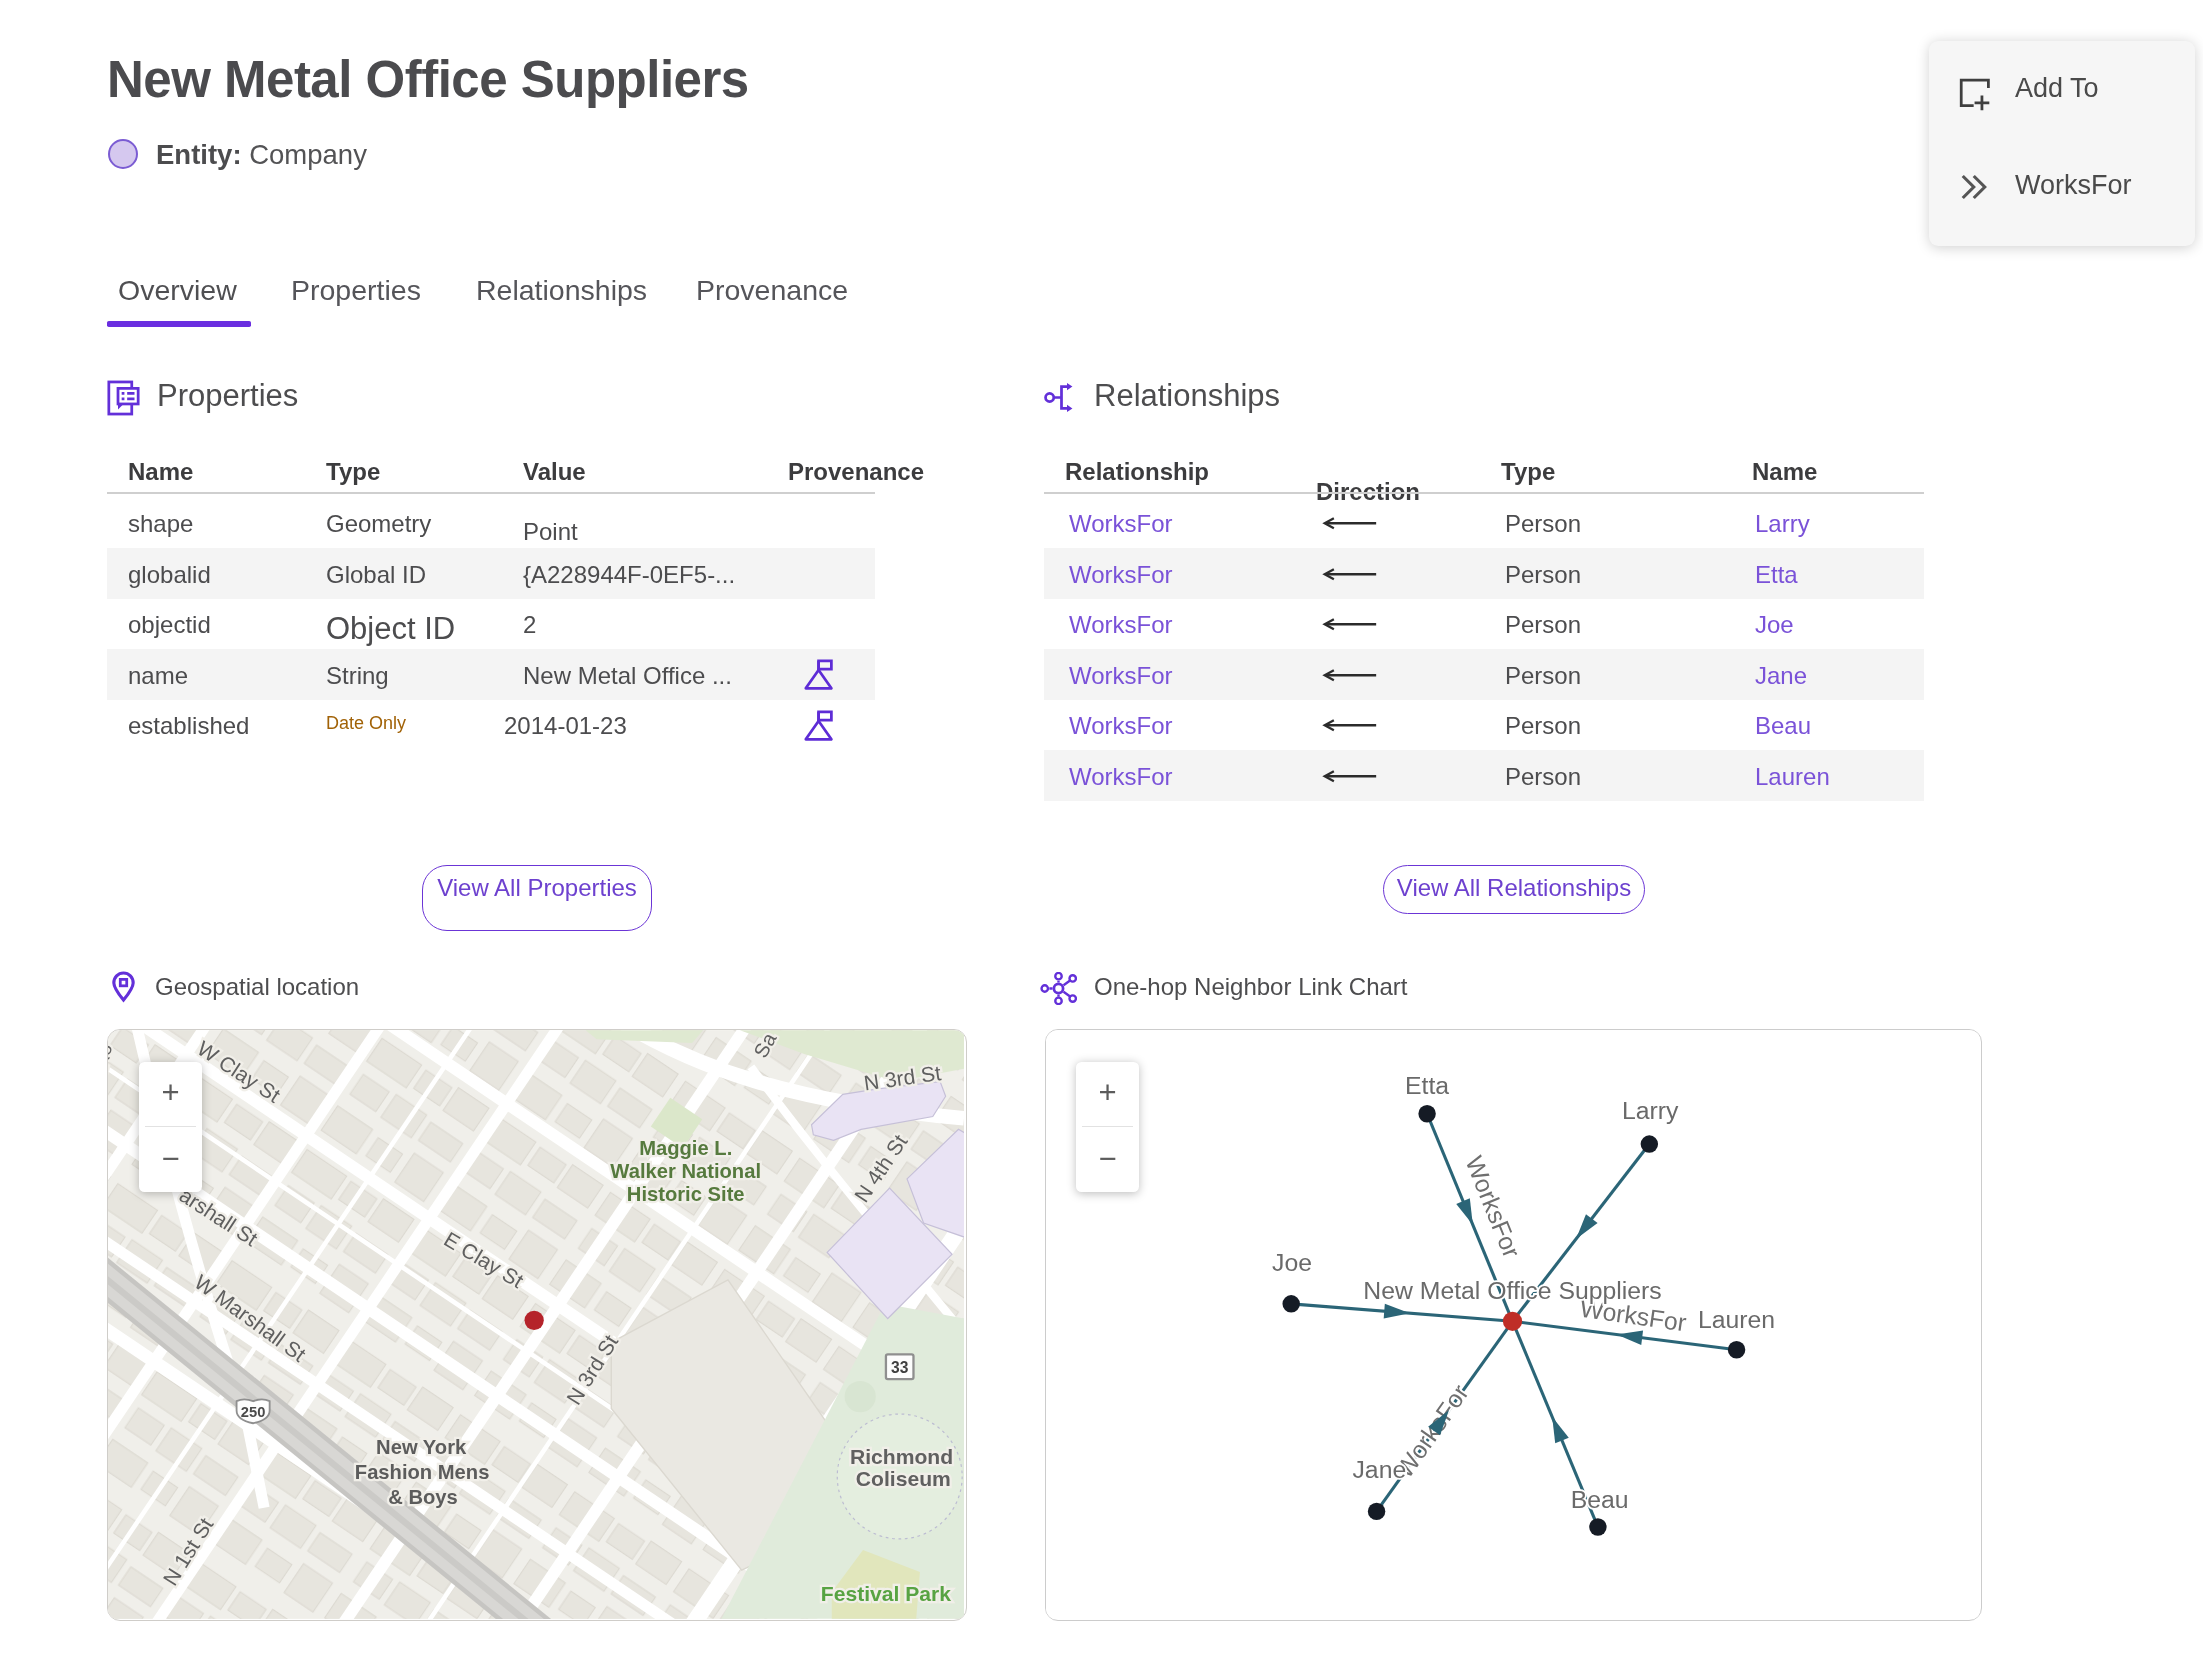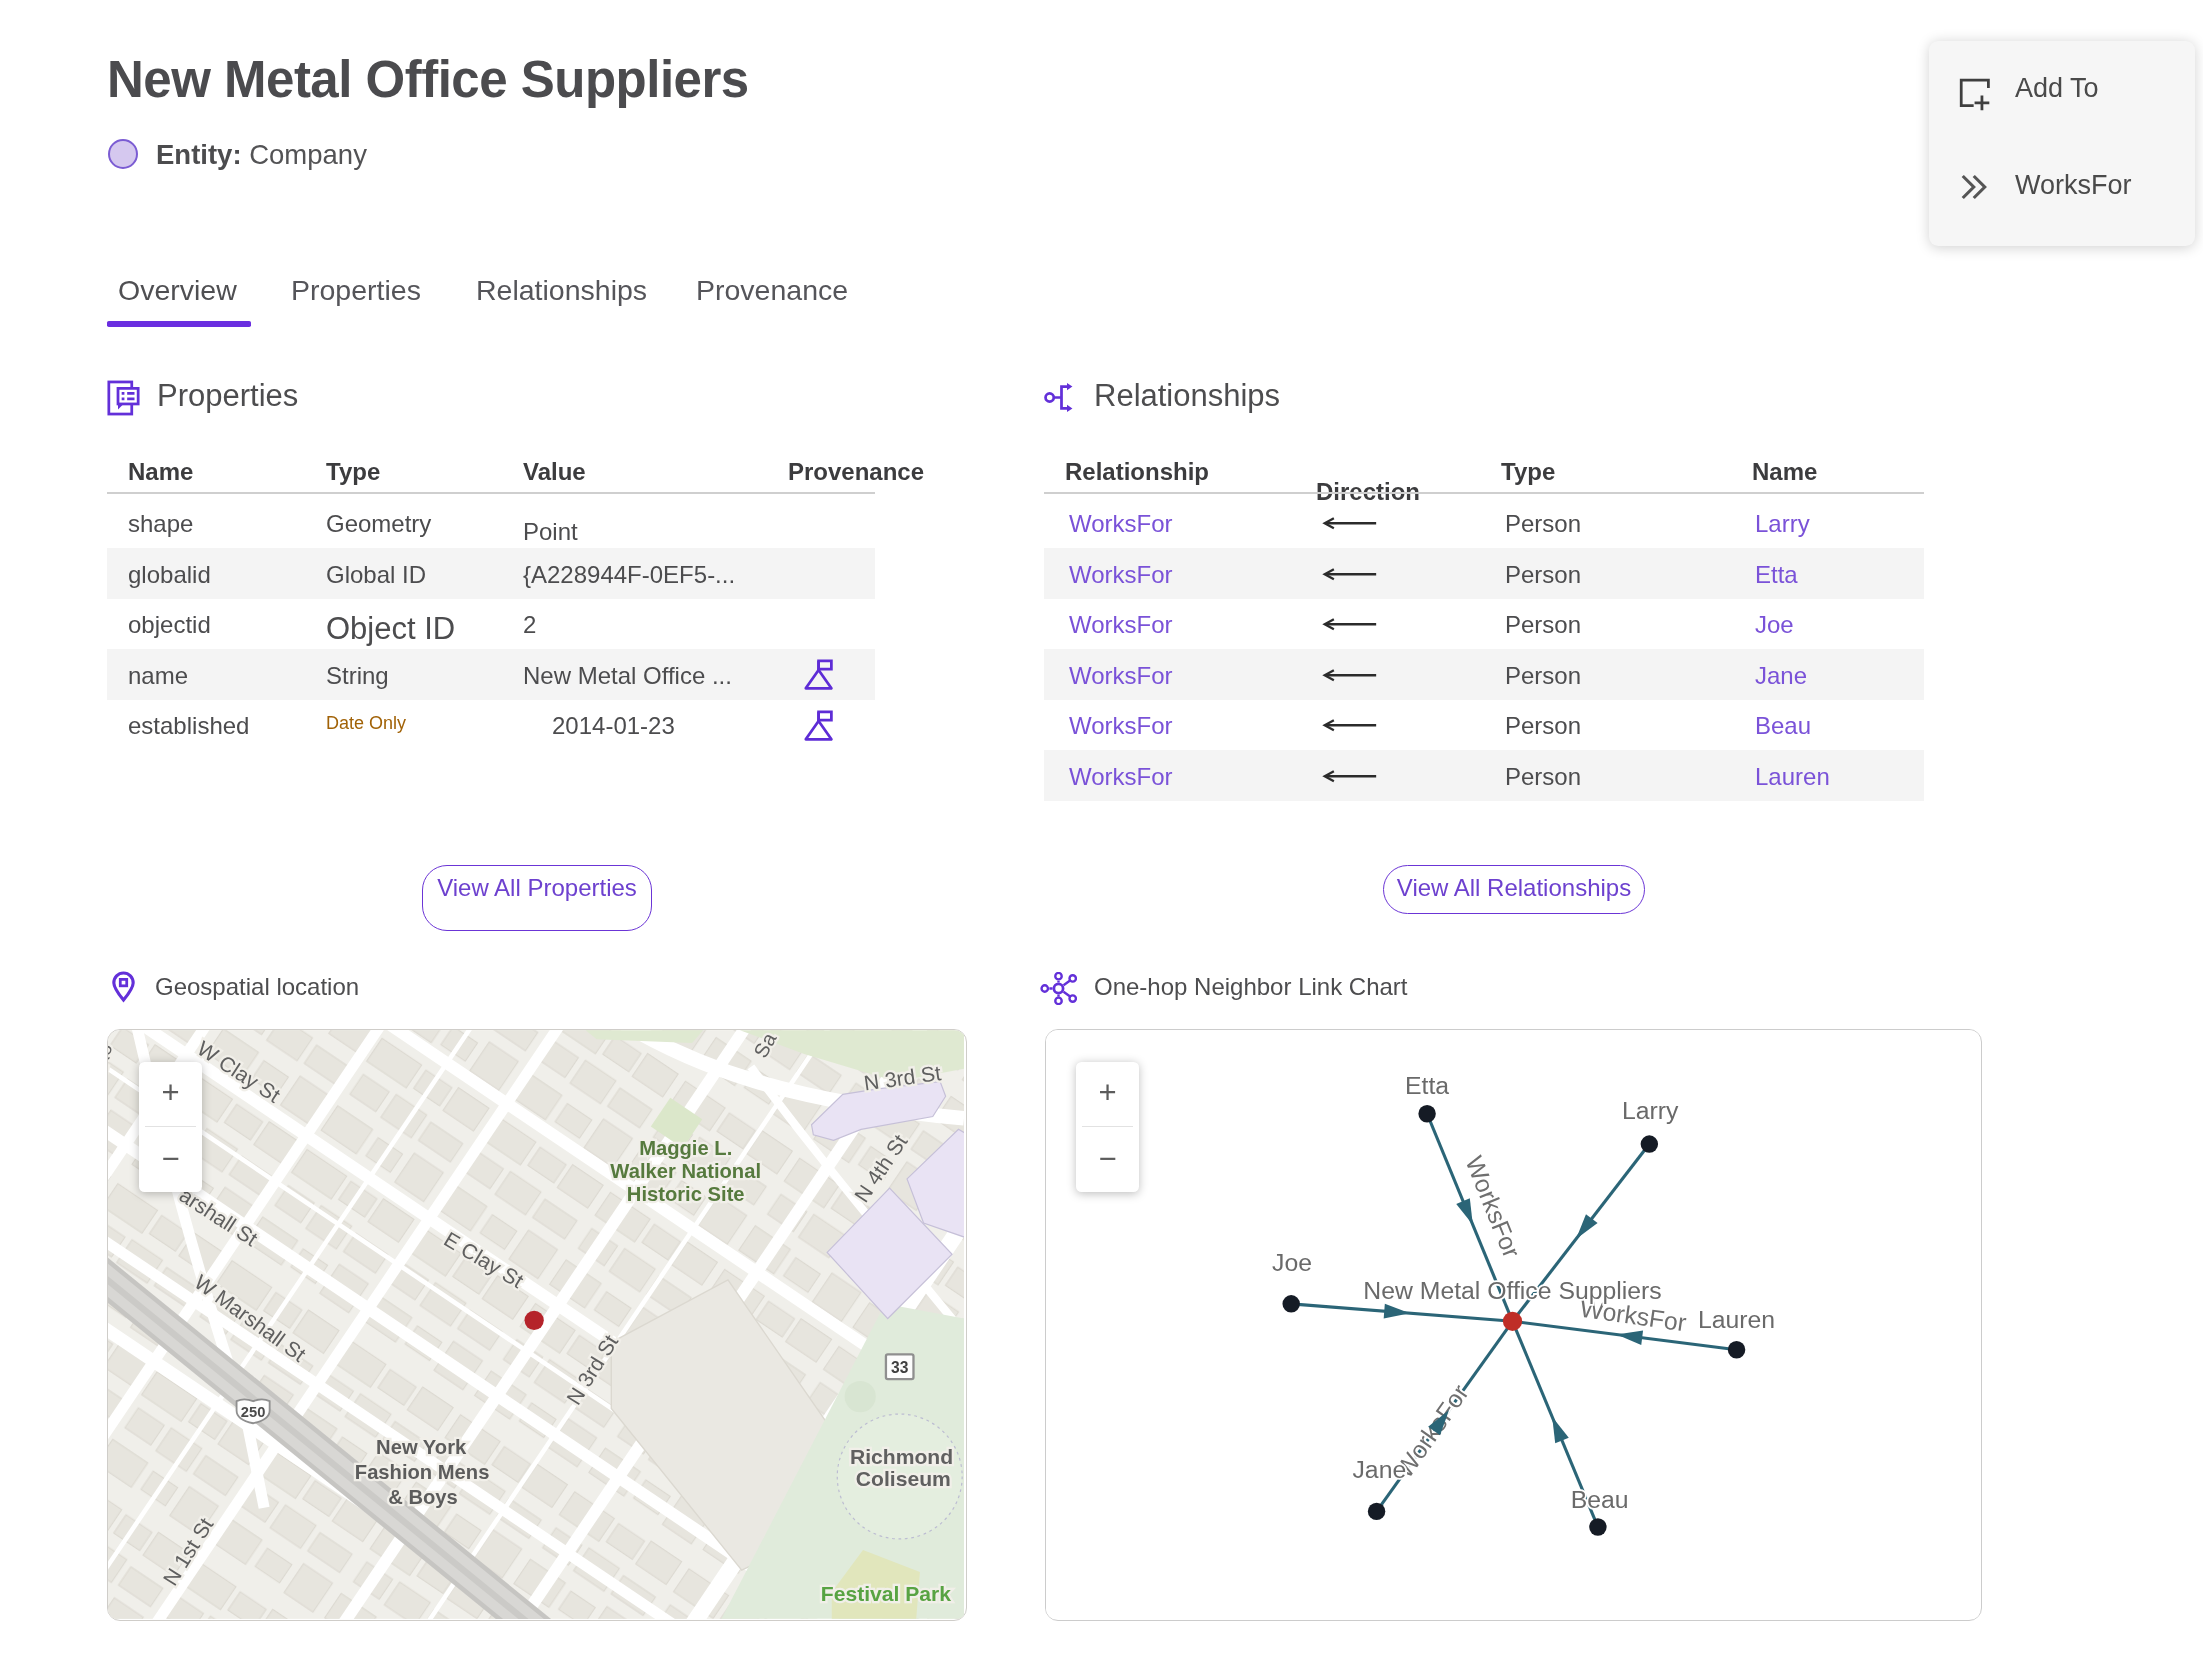--- a/index.html
+++ b/index.html
@@ -85,21 +85,21 @@
 <div class="abs" style="left:128px; top:664px; font-size:24px; color:#4c4c4e;">name</div>
 <div class="abs" style="left:326px; top:664px; font-size:24px; color:#4c4c4e;">String</div>
 <div class="abs" style="left:523px; top:664px; font-size:24px; color:#4c4c4e;">New Metal Office ...</div>
 <svg class="abs" style="left:803px; top:659px;" width="33" height="32" viewBox="0 0 36 35">
 <path d="M17 2 L17 12" stroke="#5e2cd6" stroke-width="3" fill="none"></path>
 <path d="M17 2 L31 2 L31 11 L17 11 Z" fill="none" stroke="#5e2cd6" stroke-width="3"></path>
 <path d="M17 12 L31 32 L3 32 Z" fill="none" stroke="#5e2cd6" stroke-width="3" stroke-linejoin="round"></path>
 </svg>
 <div class="abs" style="left:128px; top:714px; font-size:24px; color:#4c4c4e;">established</div>
 <div class="abs" style="left:326px; top:714px; font-size:18px; color:#a16207;">Date Only</div>
-<div class="abs" style="left:552px; top:714px; font-size:24px; color:#4c4c4e;">2014-01-23</div>
+<div class="abs" style="left:504px; top:714px; font-size:24px; color:#4c4c4e;">2014-01-23</div>
 <svg class="abs" style="left:803px; top:710px;" width="33" height="32" viewBox="0 0 36 35">
 <path d="M17 2 L17 12" stroke="#5e2cd6" stroke-width="3" fill="none"></path>
 <path d="M17 2 L31 2 L31 11 L17 11 Z" fill="none" stroke="#5e2cd6" stroke-width="3"></path>
 <path d="M17 12 L31 32 L3 32 Z" fill="none" stroke="#5e2cd6" stroke-width="3" stroke-linejoin="round"></path>
 </svg>
 <div class="abs purple" style="left:1069px; top:512px; font-size:24px;">WorksFor</div>
 <svg class="abs" style="left:1321px; top:514px;" width="57" height="18.4" viewBox="0 0 62 20">
 <path d="M60 10 L6 10" stroke="#2b2b2b" stroke-width="2.6" fill="none"></path>
 <path d="M14 4.5 L4 10 L14 15.5" fill="none" stroke="#2b2b2b" stroke-width="2.5" stroke-linejoin="miter"></path>
 </svg>

